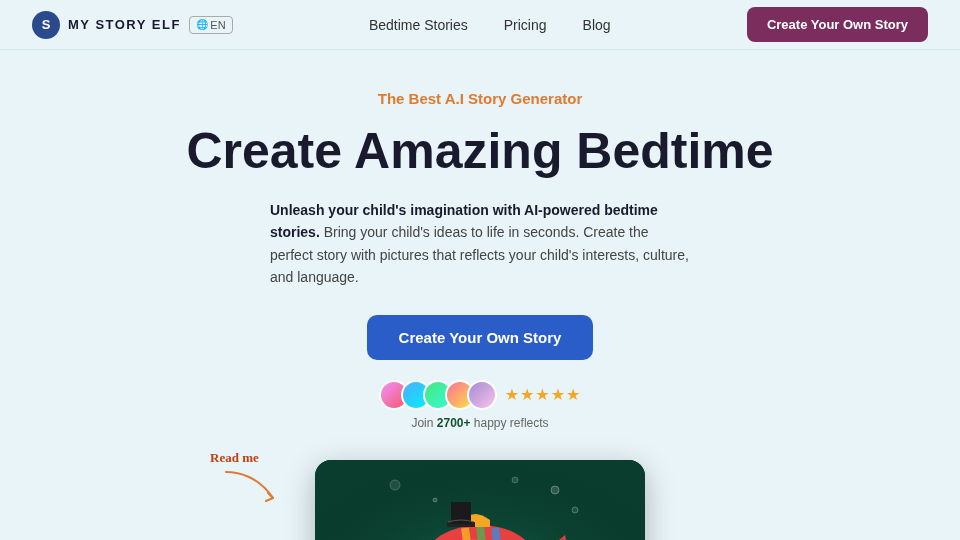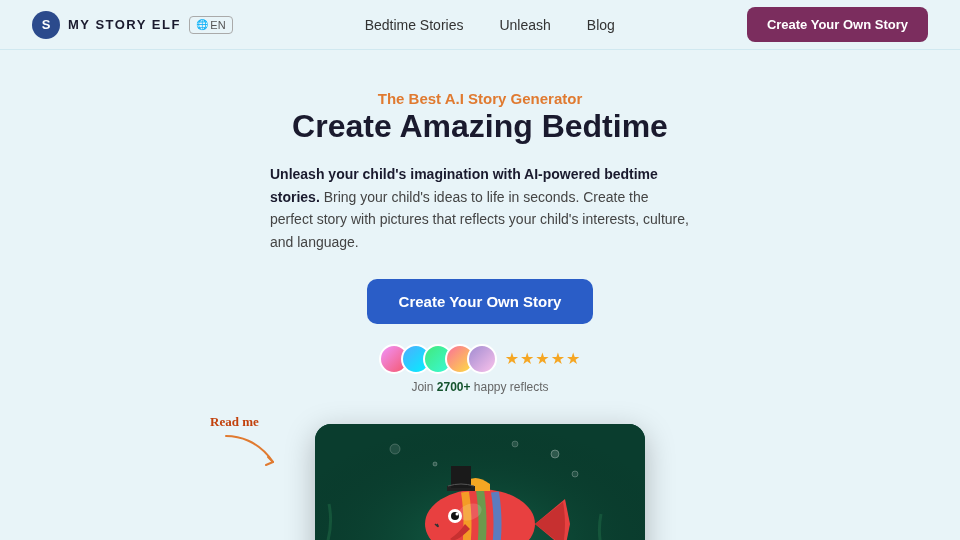--- a/index.html
+++ b/index.html
@@ -93,24 +93,25 @@
       flex-direction: column;
       align-items: center;
       padding-top: 40px;
       position: relative;
     }
 
     .hero-subtitle {
       color: #e07a30;
       font-size: 15px;
       font-weight: 600;
+      margin-bottom: 14px;
     }
 
     .hero-title {
-      font-size: 32px;
+      font-size: 50px;
       font-weight: 800;
       color: #1a1a2e;
       text-align: center;
       line-height: 1.2;
       margin-bottom: 18px;
     }
 
     .hero-description {
       text-align: left;
       font-size: 14px;
@@ -259,21 +260,21 @@
     </div>
     <span class="logo-text">MY STORY ELF</span>
     <div class="lang-badge">
       <span style="font-size:10px;">🌐</span>
       <span>EN</span>
     </div>
   </div>
 
   <nav>
     <a href="#">Bedtime Stories</a>
-    <a href="#">Unleash</a>
+    <a href="#">Pricing</a>
     <a href="#">Blog</a>
   </nav>
 
   <button class="cta-btn-header">Create Your Own Story</button>
 </header>
 
 <main>
   <div class="hero">
     <p class="hero-subtitle">The Best A.I Story Generator</p>
     <h1 class="hero-title">

